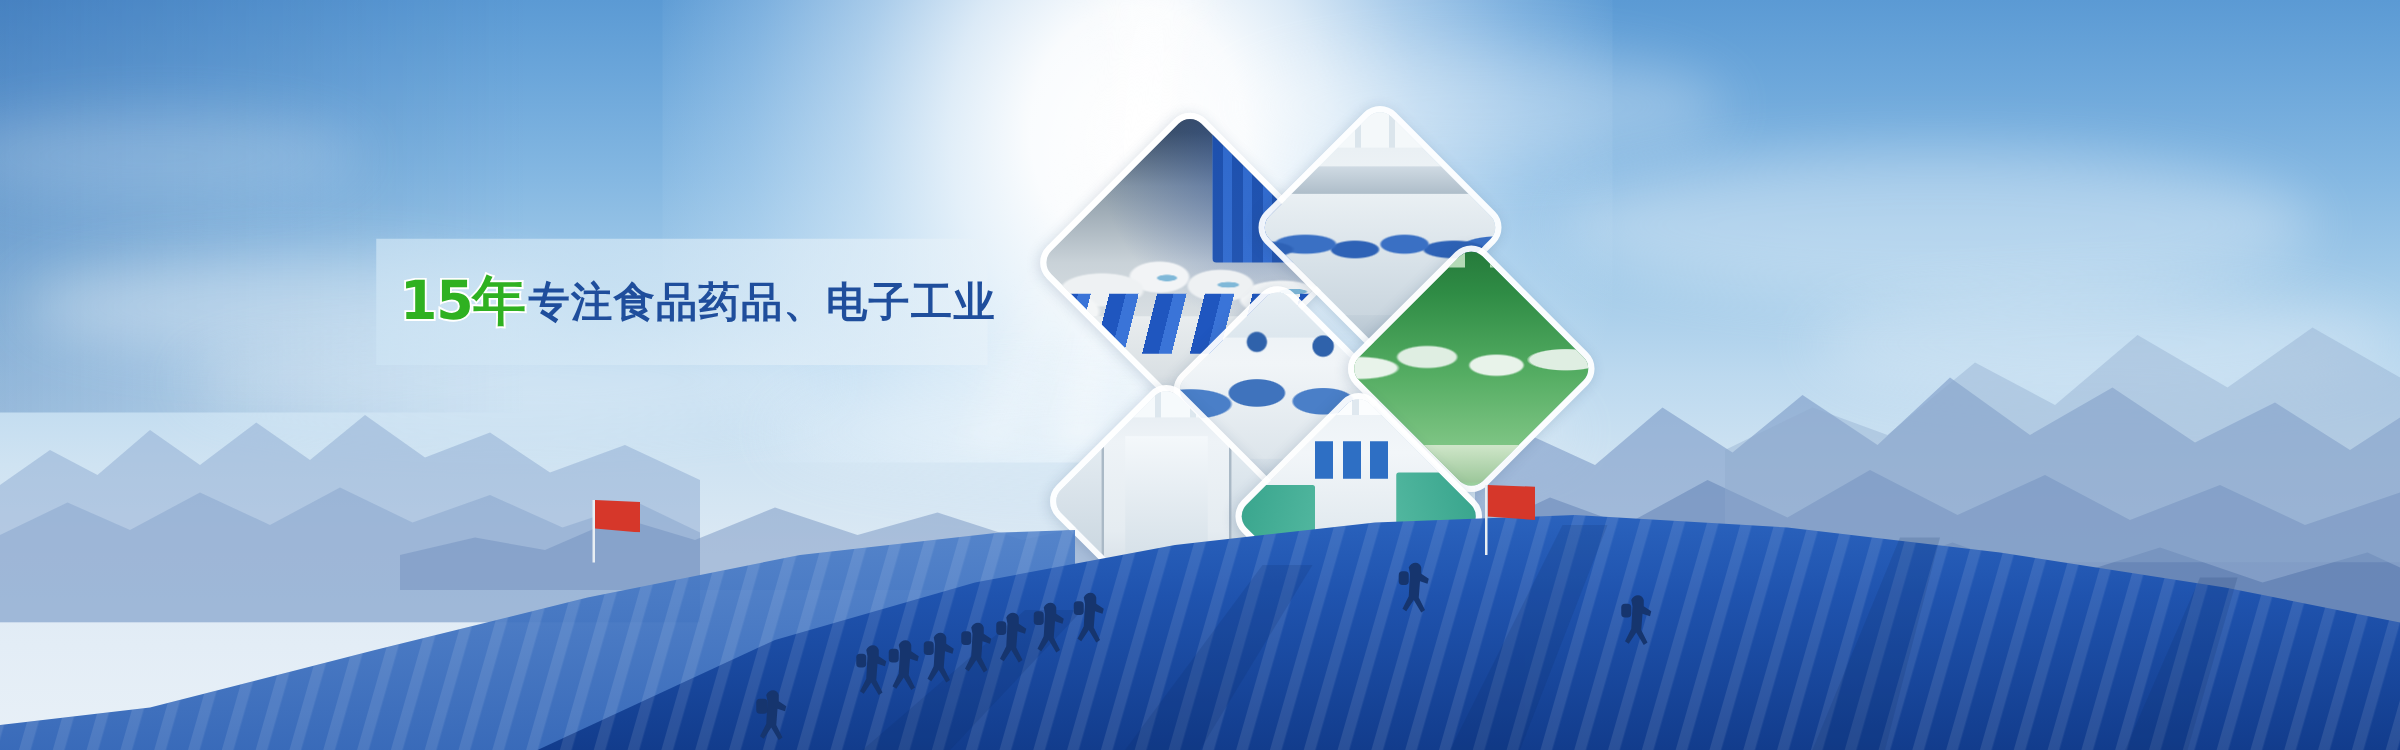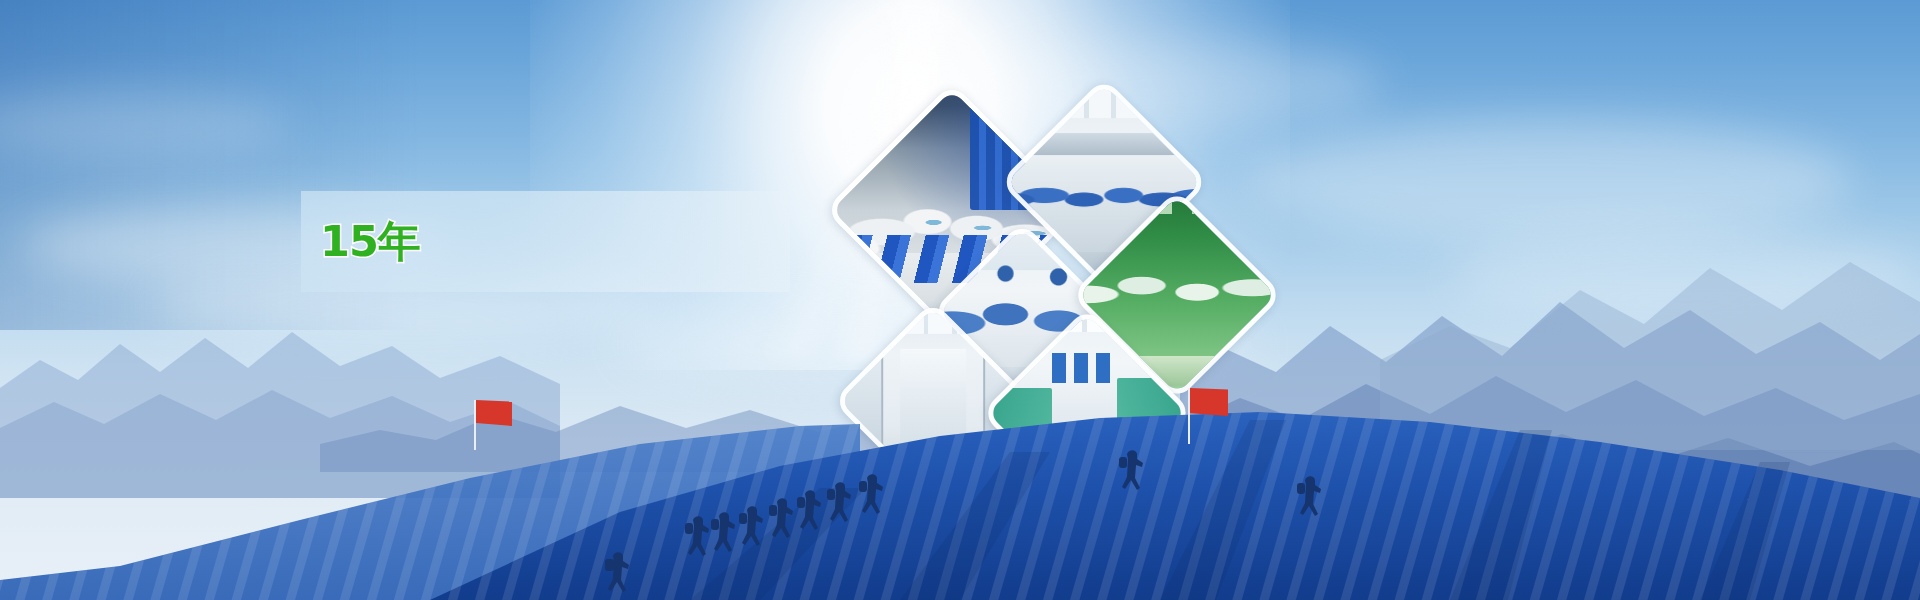--- a/index.html
+++ b/index.html
@@ -284,20 +284,21 @@
   <div class="mtn" style="left:320px;top:352px;">
     <svg width="620" height="120" viewBox="0 0 620 120">
       <path d="M0,92 L60,78 L116,88 L176,62 L236,80 L300,54 L366,76 L430,58 L498,80 L560,66 L620,84 L620,120 L0,120 Z" fill="#6c8cbc" opacity=".45"></path>
     </svg>
   </div>
 
   <div class="headline-panel"></div>
   <div class="headline">
     <div class="line1">
       <span class="years">15年</span>
+      <span class="lead-rest">专注食品药品、电子工业</span>
     </div>
   </div>
 
   <div class="diamonds">
 
     <div class="dia" style="left:22px;top:30px;width:180px;height:180px;">
       <div class="inner photo-a">
         <div class="pa-blue-rack"></div>
         <div class="pa-people"></div>
         <div class="pa-masks"></div>

